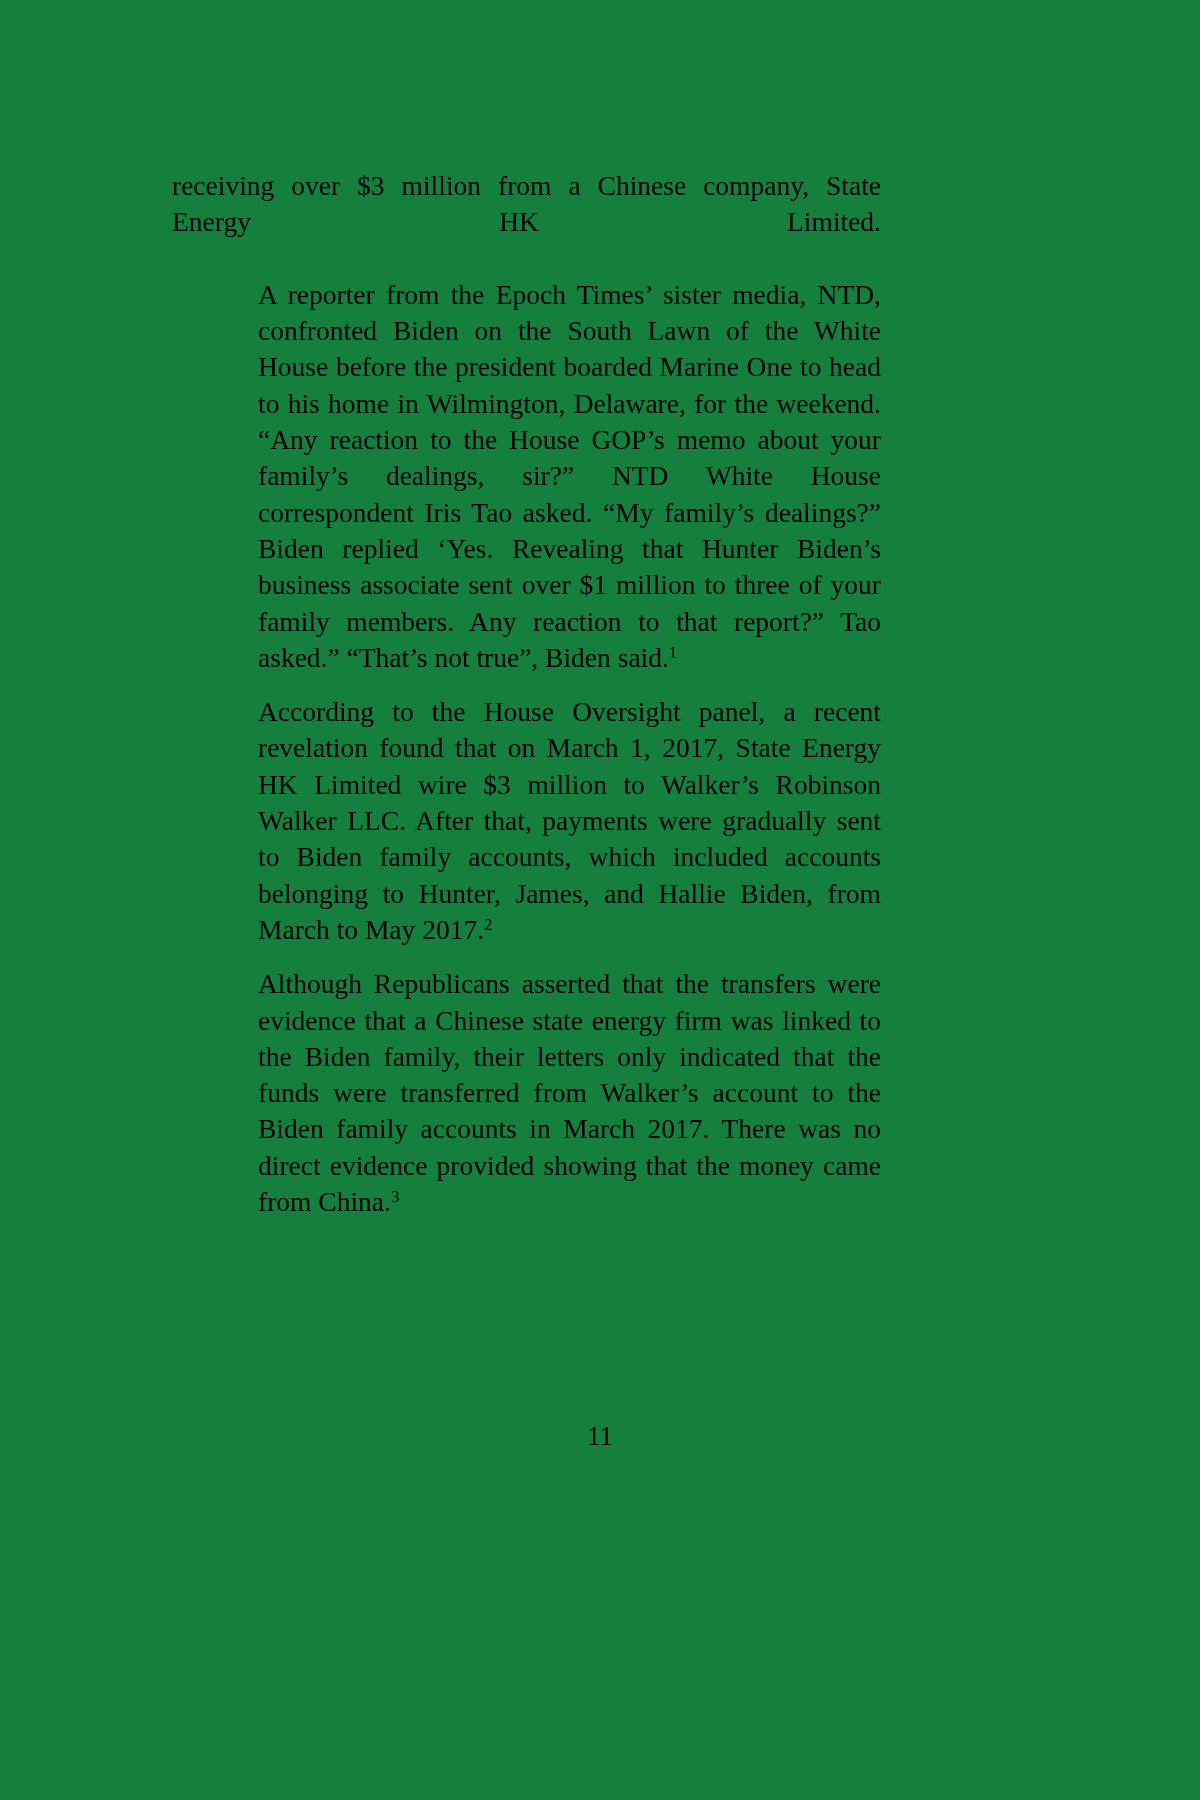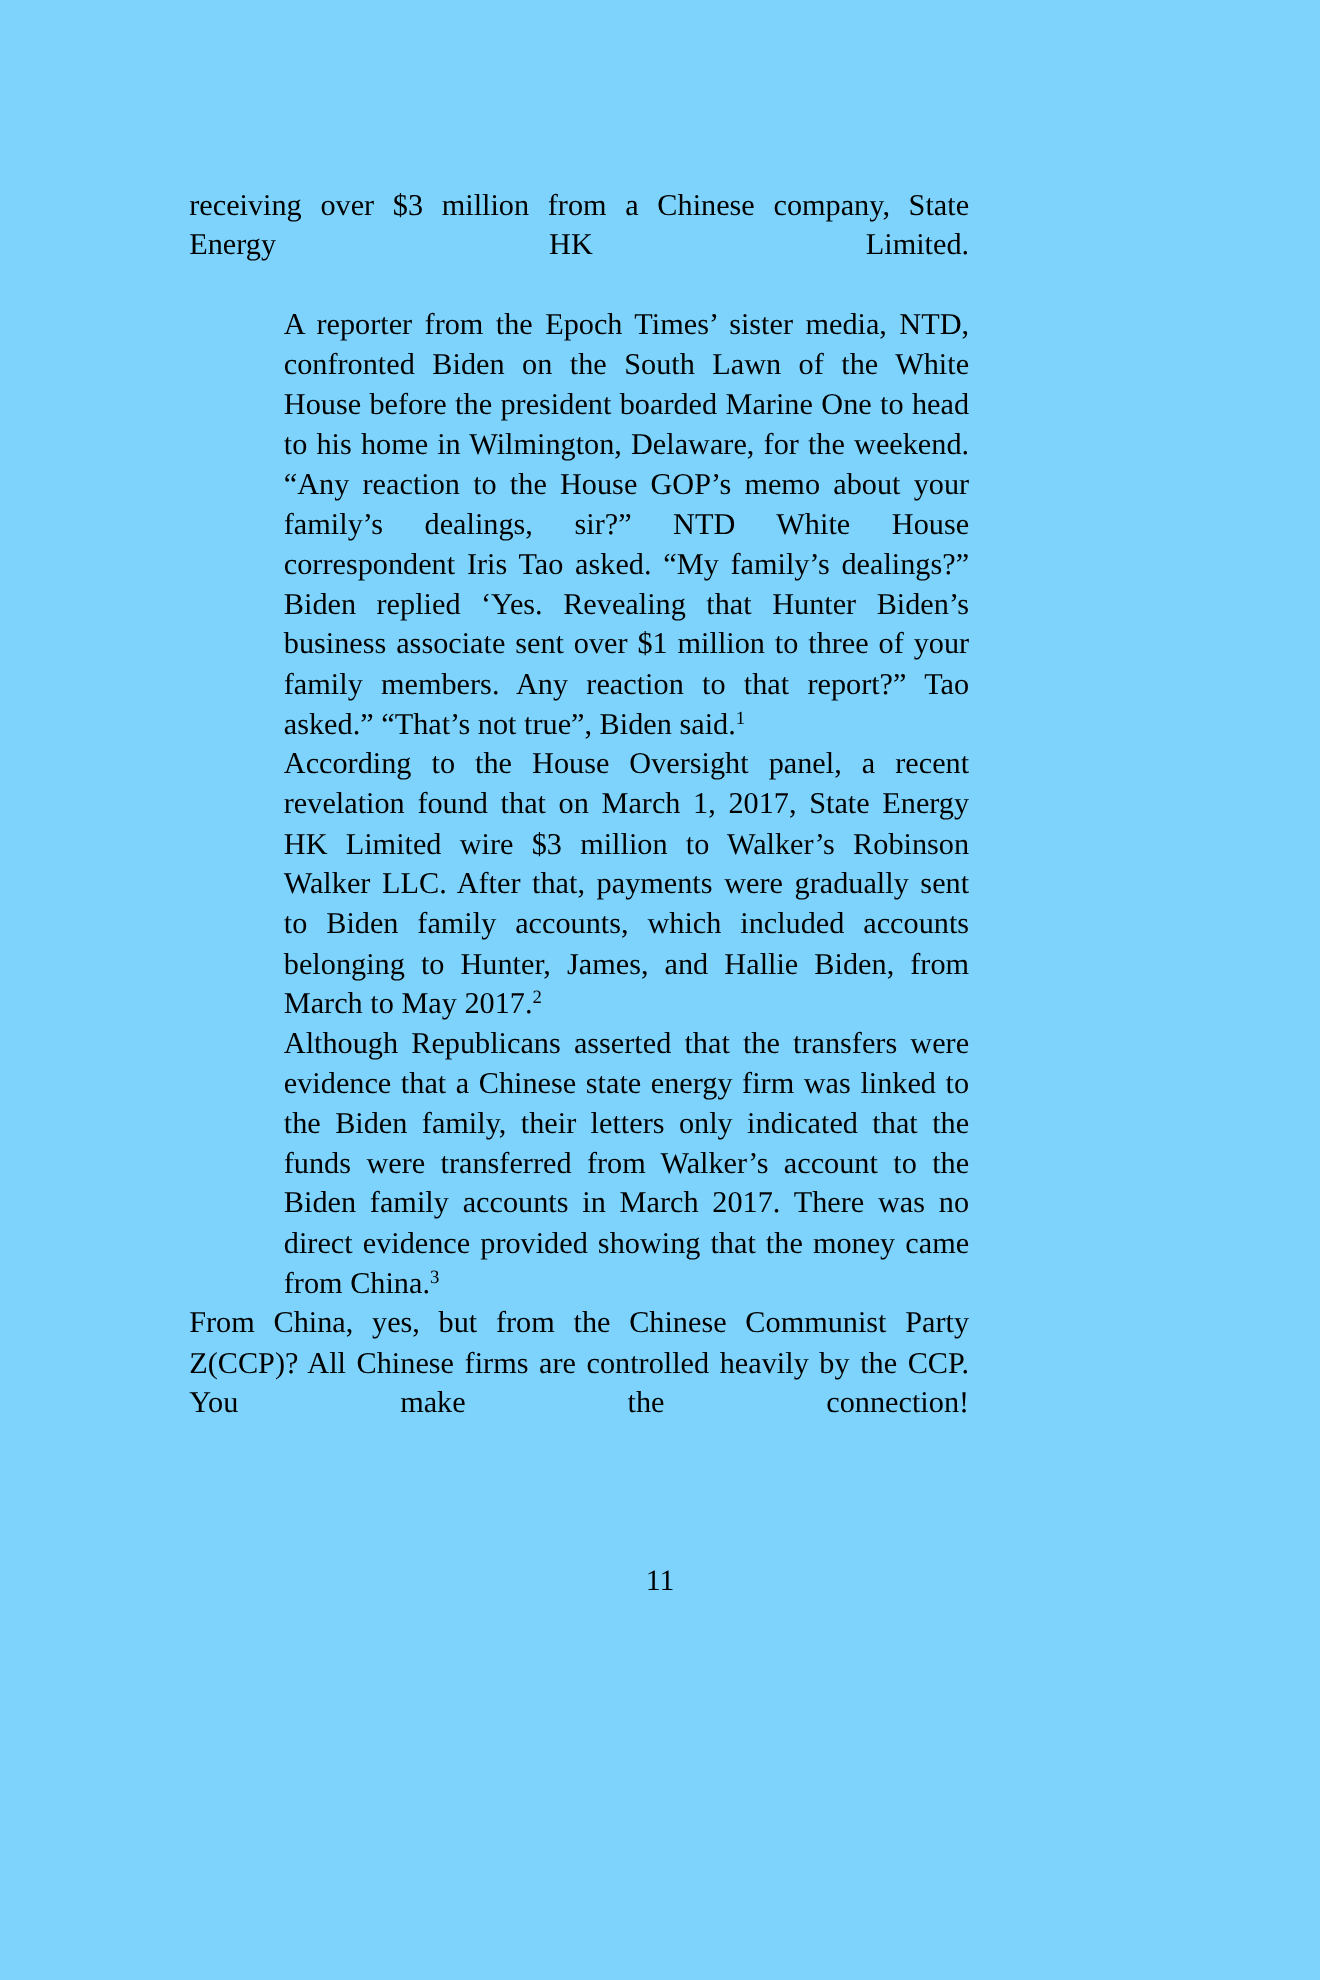--- a/index.html
+++ b/index.html
@@ -12,21 +12,21 @@
     height: 1800px;
     font-family: "Liberation Serif", "DejaVu Serif", serif;
     color: #000000;
     -webkit-font-smoothing: antialiased;
   }
   .page {
     position: relative;
     width: 1200px;
     height: 1800px;
     box-sizing: border-box;
-    background: #7dd3fc;
+    background: #15803d;
     overflow: hidden;
   }
   .content {
     position: absolute;
     left: 172px;
     top: 168px;
     width: 709px;
   }
   p {
     margin: 0;
@@ -48,20 +48,21 @@
     content: "";
     display: inline-block;
     width: 100%;
     height: 0;
   }
   .quote {
     margin-left: 86px;
     width: 623px;
   }
   .gap-para {
+    margin-top: 18px;
   }
   .gap-block-first {
   }
   sup {
     font-size: 0.62em;
     line-height: 0;
     vertical-align: 0.52em;
   }
   .folio {
     position: absolute;
@@ -81,19 +82,18 @@
   <div class="content">
 
     <p class="body body-last">receiving over $3 million from a Chinese company, State Energy HK Limited.</p>
 
     <p class="quote gap-block-first"><span>A reporter from the Epoch Times’ sister media, NTD, confronted Biden on the South Lawn of the White House before the president boarded Marine One to head to his home in Wilmington, Delaware, for the weekend. “Any reaction to the House GOP’s memo about your family’s dealings, sir?” NTD White House correspondent Iris Tao asked. “My family’s dealings?” Biden replied ‘Yes. Revealing that Hunter Biden’s business associate sent over $1 million to three of your family members. Any reaction to that report?” Tao asked.” “That’s not true”, Biden said.</span><sup>1</sup></p>
 
     <p class="quote gap-para"><span>According to the House Oversight panel, a recent revelation found that on March 1, 2017, State Energy HK Limited wire $3 million to Walker’s Robinson Walker LLC. After that, payments were gradually sent to Biden family accounts, which included accounts belonging to Hunter, James, and Hallie Biden, from March to May 2017.</span><sup>2</sup></p>
 
     <p class="quote gap-para"><span>Although Republicans asserted that the transfers were evidence that a Chinese state energy firm was linked to the Biden family, their letters only indicated that the funds were transferred from Walker’s account to the Biden family accounts in March 2017. There was no direct evidence provided showing that the money came from China.</span><sup>3</sup></p>
 
-    <p class="body body-last gap-para">From China, yes, but from the Chinese Communist Party Z(CCP)? All Chinese firms are controlled heavily by the CCP. You make the connection!</p>
 
   </div>
 
   <div class="folio">11</div>
 
 </div>
 
 </body></html>

